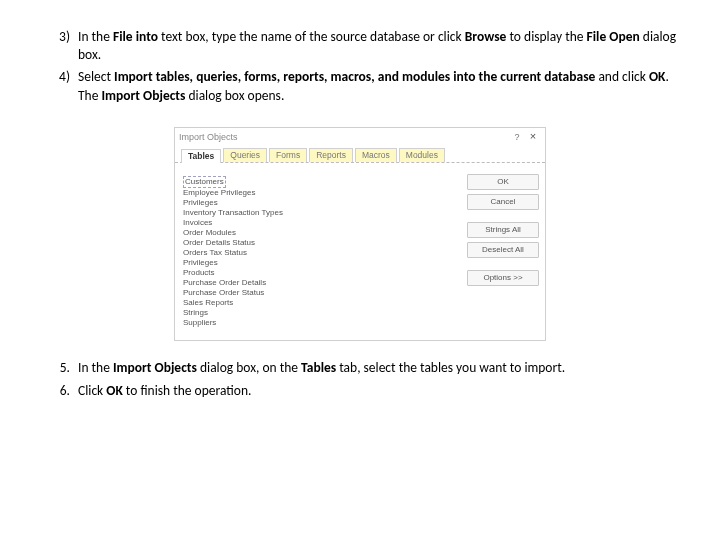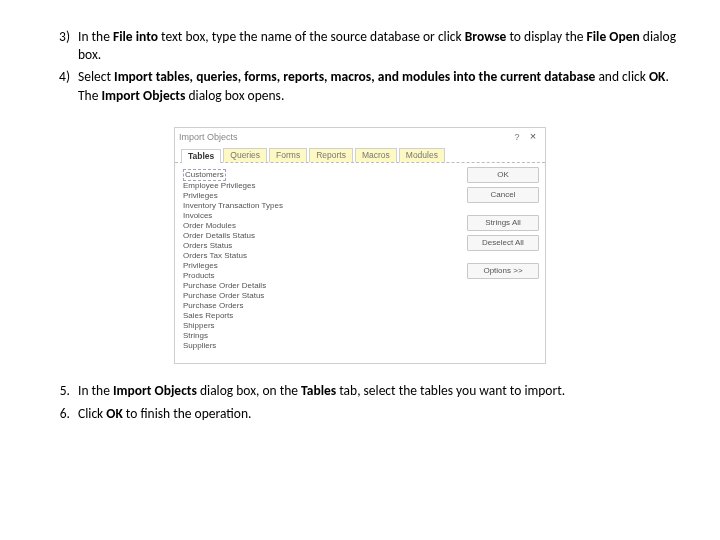--- a/index.html
+++ b/index.html
@@ -83,20 +83,21 @@
     font-weight: 600;
     color: #333;
     position: relative;
     top: 1px;
   }
 
   .dialog-body {
     display: flex;
     padding: 4px 6px 10px 6px;
     min-height: 150px;
+    margin-top: 7px;
   }
   .listbox {
     flex: 1;
     border: none;
     font-size: 8px;
     line-height: 10px;
     color: #555;
     padding: 2px 2px;
     overflow: hidden;
   }
@@ -182,29 +183,26 @@
       </div>
       <div class="dialog-body">
         <div class="listbox">
           <span class="item first">Customers</span>
           <div class="item">Employee Privileges</div>
           <div class="item">Privileges</div>
           <div class="item">Inventory Transaction Types</div>
           <div class="item">Invoices</div>
           <div class="item">Order Modules</div>
           <div class="item">Order Details Status</div>
-          <div class="item">Orders Status</div>
           <div class="item">Orders Tax Status</div>
           <div class="item">Privileges</div>
           <div class="item">Products</div>
           <div class="item">Purchase Order Details</div>
           <div class="item">Purchase Order Status</div>
-          <div class="item">Purchase Orders</div>
           <div class="item">Sales Reports</div>
-          <div class="item">Shippers</div>
           <div class="item">Strings</div>
           <div class="item">Suppliers</div>
         </div>
         <div class="buttons">
           <div class="btn">OK</div>
           <div class="btn">Cancel</div>
           <div class="gap"></div>
           <div class="btn">Strings All</div>
           <div class="btn">Deselect All</div>
           <div class="gap"></div>

